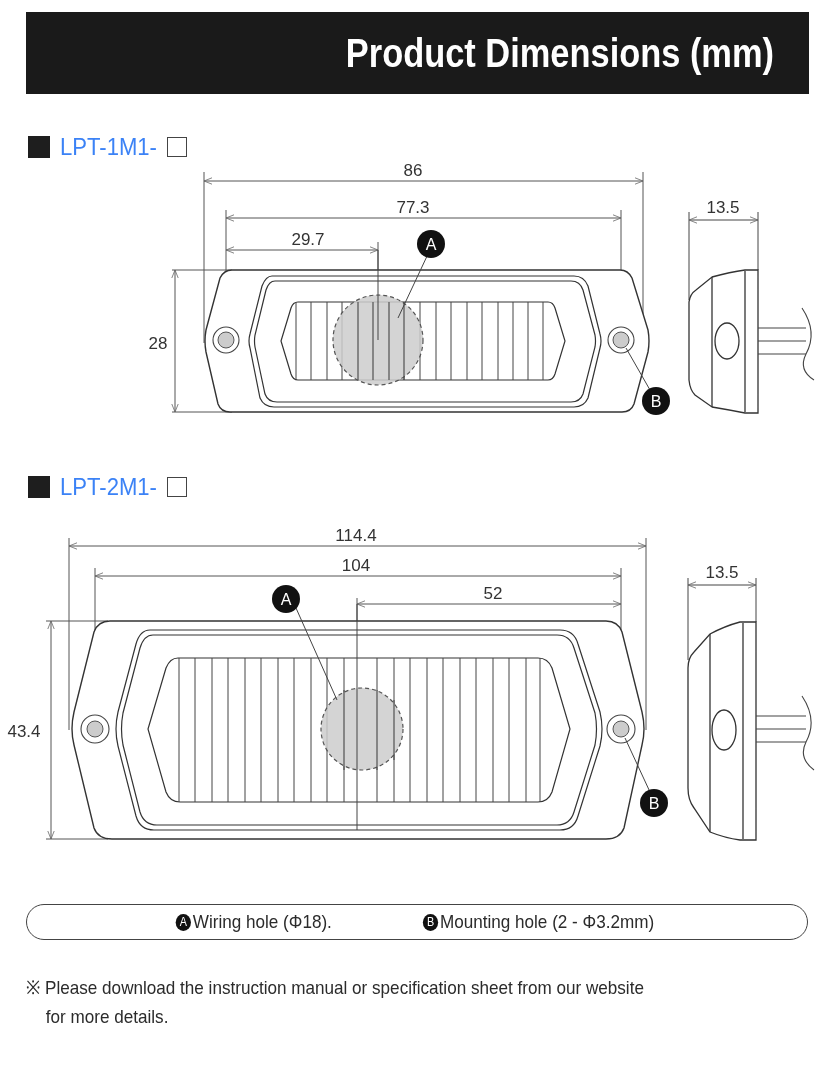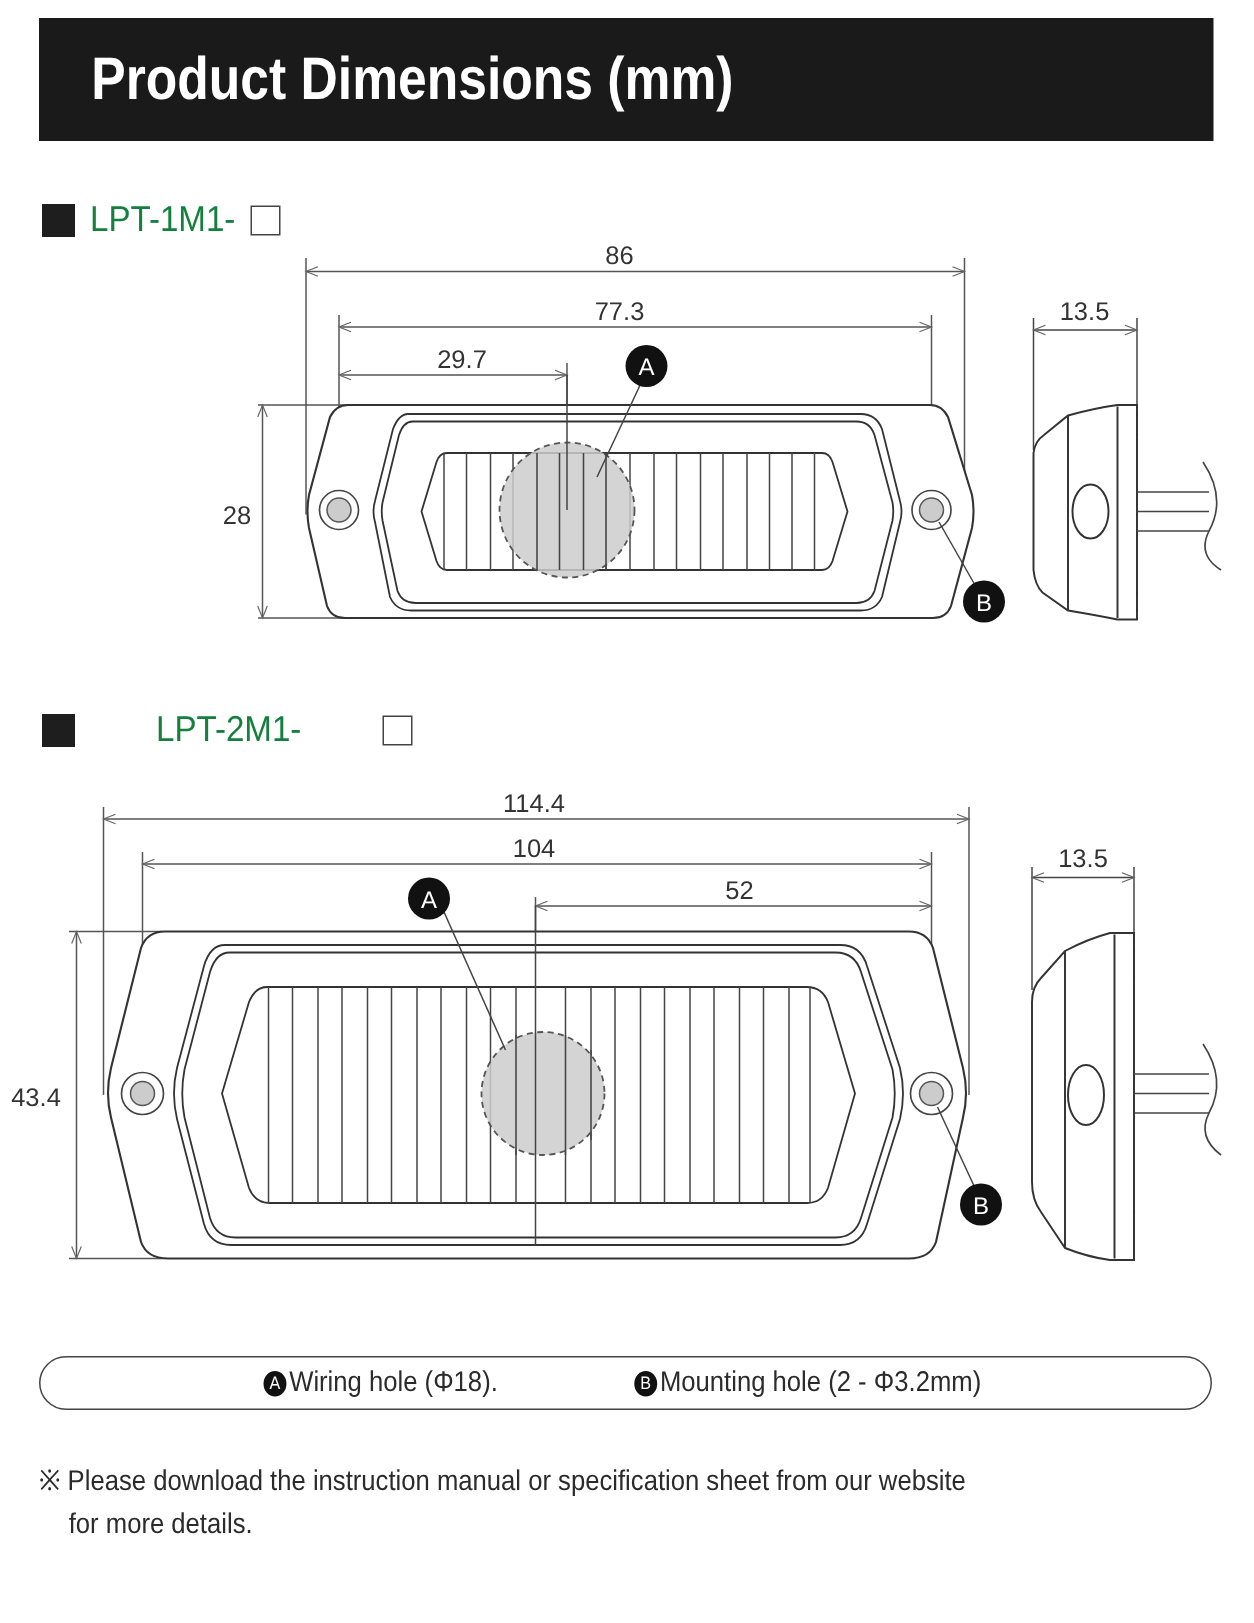--- a/index.html
+++ b/index.html
@@ -1,24 +1,24 @@
 <!DOCTYPE html>
 <html><head>
 <meta charset="utf-8">
 <style>
   html, body { margin:0; padding:0; background:#ffffff; }
   body { width:836px; height:1082px; position:relative; overflow:hidden;
          font-family:"Liberation Sans", sans-serif; color:#2b2b2b; }
   .title-bar { position:absolute; left:26px; top:12px; width:783px; height:82px;
-               background:#1a1a1a; display:flex; align-items:center; justify-content:flex-start; }
+               background:#1a1a1a; display:flex; align-items:center; justify-content:flex-end; }
   .title-bar h1 { margin:0; color:#ffffff; font-size:40px; font-weight:bold;
                   font-family:"Liberation Sans", sans-serif; letter-spacing:0px;
                   transform:scaleX(0.86); transform-origin:center; }
   .model-heading { position:absolute; left:28px; display:flex; align-items:center;
-                   font-size:24px; color:#15803d; }
+                   font-size:24px; color:#3b82f6; }
   .model-heading .sq-fill { width:22px; height:22px; background:#1e1e1e; margin-right:10px; }
   .model-heading .sq-empty { display:inline-block; width:20px; height:20px;
                              border:1.5px solid #444; margin-left:2px; box-sizing:border-box; }
   .model-heading .label { transform:scaleX(0.92); transform-origin:left; }
   svg.drawing { position:absolute; left:0; overflow:visible; }
   svg text { font-family:"Liberation Sans", sans-serif; fill:#333; }
   .legend-box { position:absolute; left:26px; top:904px; width:782px; height:36px;
                 border:1.3px solid #444; border-radius:18px; box-sizing:border-box;
                 display:flex; align-items:center; justify-content:center; font-size:19px; }
   .legend-item { display:flex; align-items:center; transform:scaleX(0.9); }
@@ -134,21 +134,21 @@
     <ellipse cx="727" cy="341" rx="12" ry="18" fill="#fff"></ellipse>
   </g>
   <g stroke="#444" stroke-width="1.1" fill="none">
     <line x1="758" y1="328" x2="806" y2="328"></line>
     <line x1="758" y1="341" x2="806" y2="341"></line>
     <line x1="758" y1="354" x2="806" y2="354"></line>
     <path d="M802,308 Q818,332 806,354 Q798,370 814,380"></path>
   </g>
 </svg>
 
-<div class="model-heading" style="top:473px;gap:44px;">
+<div class="model-heading" style="top:473px;">
   <span class="sq-fill"></span>
   <span class="label">LPT-2M1-</span>
   <span class="sq-empty"></span>
 </div>
 
 <svg class="drawing" style="top:0;" width="836" height="900" viewBox="0 0 836 900">
   <defs>
     <marker id="arr2" viewBox="0 0 10 10" refX="10" refY="5" markerWidth="12" markerHeight="8" orient="auto-start-reverse" markerUnits="userSpaceOnUse">
       <path d="M0,1 L10,5 L0,9" fill="none" stroke="#666" stroke-width="1"></path>
     </marker>

